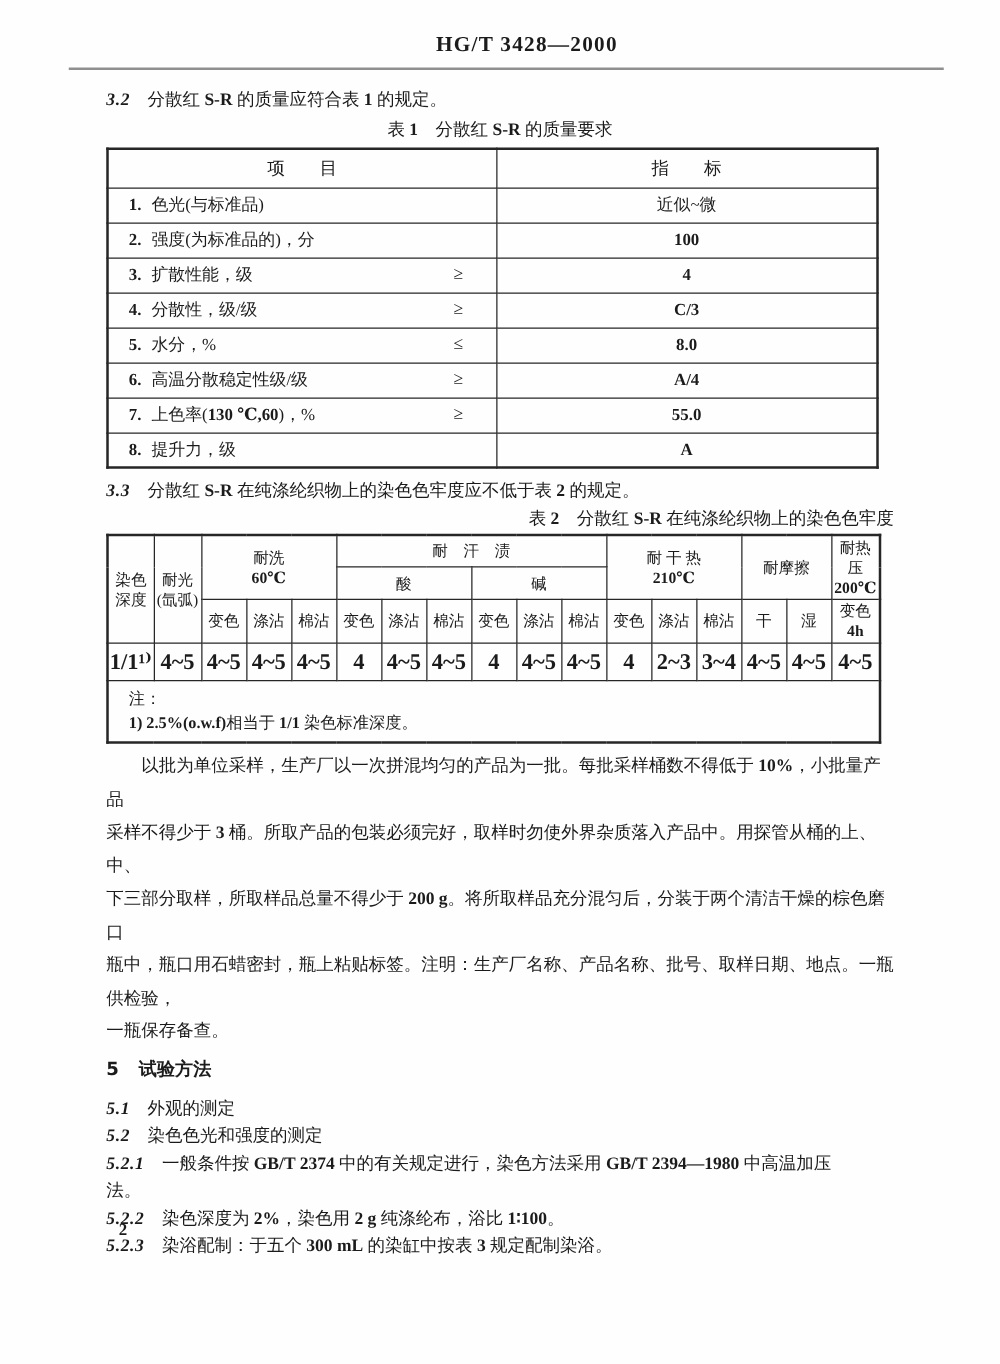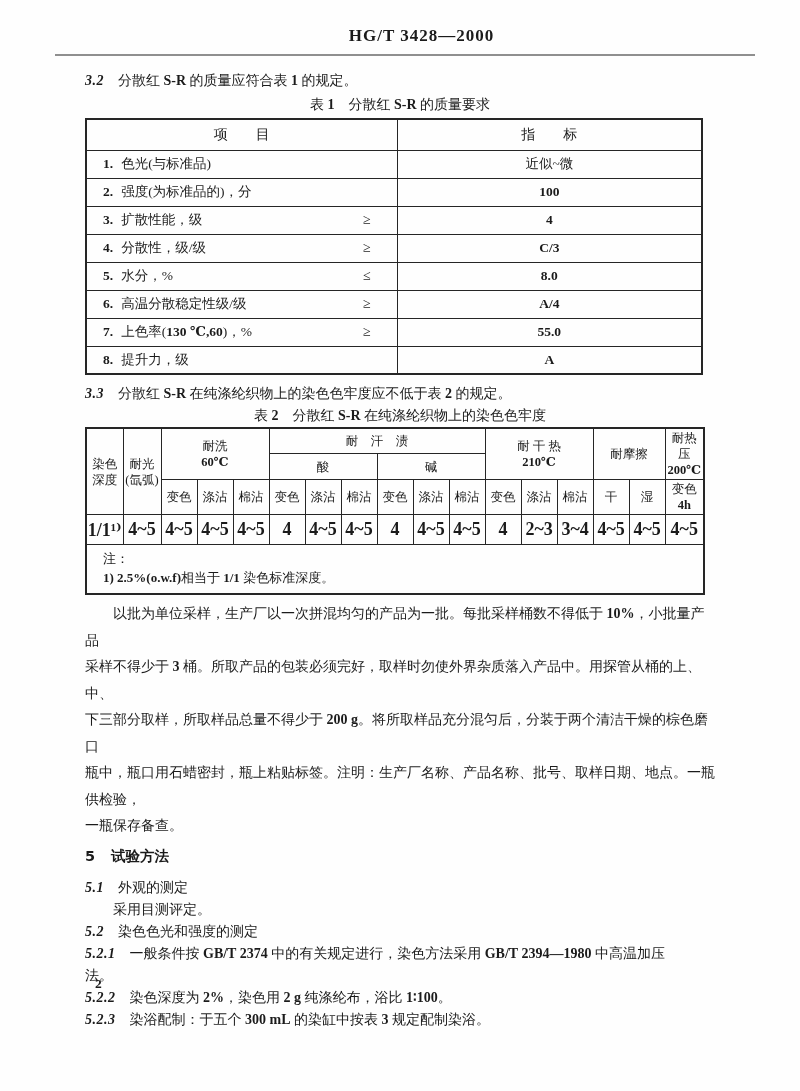--- a/index.html
+++ b/index.html
@@ -59,21 +59,21 @@
   .t2 .note-cell { text-align:left; padding:4px 2px 6px 16px; height:46px;
                    font-size:13px; line-height:19px; font-weight:normal; }
 
   .sec { margin-top:20px; font-family:"DejaVu Sans","Liberation Sans",sans-serif;
          font-size:14.5px; font-weight:bold; line-height:20px; }
   .snum { margin-right:16px; }
   .para { margin-top:6px; font-size:14px; line-height:26.5px; }
   .indent { text-indent:2em; }
 
   .sub-body { text-indent:2em; }
-  .mt2 { margin-top:2px; } .mt6 { margin-top:11px; }
+  .mt2 { margin-top:2px;text-align:right; } .mt6 { margin-top:11px; }
 
   .page-number { position:absolute; left:95px; top:976px; z-index:2;
                  font-size:13.5px; font-weight:bold; }
 </style>
 </head>
 <body>
 
 <div class="page">
 
 
@@ -271,21 +271,20 @@
       <div class="indent">以批为单位采样，生产厂以一次拼混均匀的产品为一批。每批采样桶数不得低于 <b>10%</b>，小批量产品</div>
       <div>采样不得少于 <b>3</b> 桶。所取产品的包装必须完好，取样时勿使外界杂质落入产品中。用探管从桶的上、中、</div>
       <div>下三部分取样，所取样品总量不得少于 <b>200 g</b>。将所取样品充分混匀后，分装于两个清洁干燥的棕色磨口</div>
       <div>瓶中，瓶口用石蜡密封，瓶上粘贴标签。注明：生产厂名称、产品名称、批号、取样日期、地点。一瓶供检验，</div>
       <div>一瓶保存备查。</div>
     </div>
 
     <h2 class="sec" style="margin-top:6px;"><span class="snum">5</span><span>试验方法</span></h2>
 
     <div class="clause mt6"><b class="cnum">5.1</b><span>外观的测定</span></div>
-    <div class="clause sub-body">采用目测评定。</div>
     <div class="clause"><b class="cnum">5.2</b><span>染色色光和强度的测定</span></div>
     <div class="clause"><b class="cnum">5.2.1</b><span>一般条件按 <b>GB/T 2374</b> 中的有关规定进行，染色方法采用 <b>GB/T 2394—1980</b> 中高温加压</span></div>
     <div class="clause">法。</div>
     <div class="clause"><b class="cnum">5.2.2</b><span>染色深度为 <b>2%</b>，染色用 <b>2 g</b> 纯涤纶布，浴比 <b>1∶100</b>。</span></div>
     <div class="clause"><b class="cnum">5.2.3</b><span>染浴配制：于五个 <b>300 mL</b> 的染缸中按表 <b>3</b> 规定配制染浴。</span></div>
 
   </div>
 
   <div class="page-number">2</div>
 

